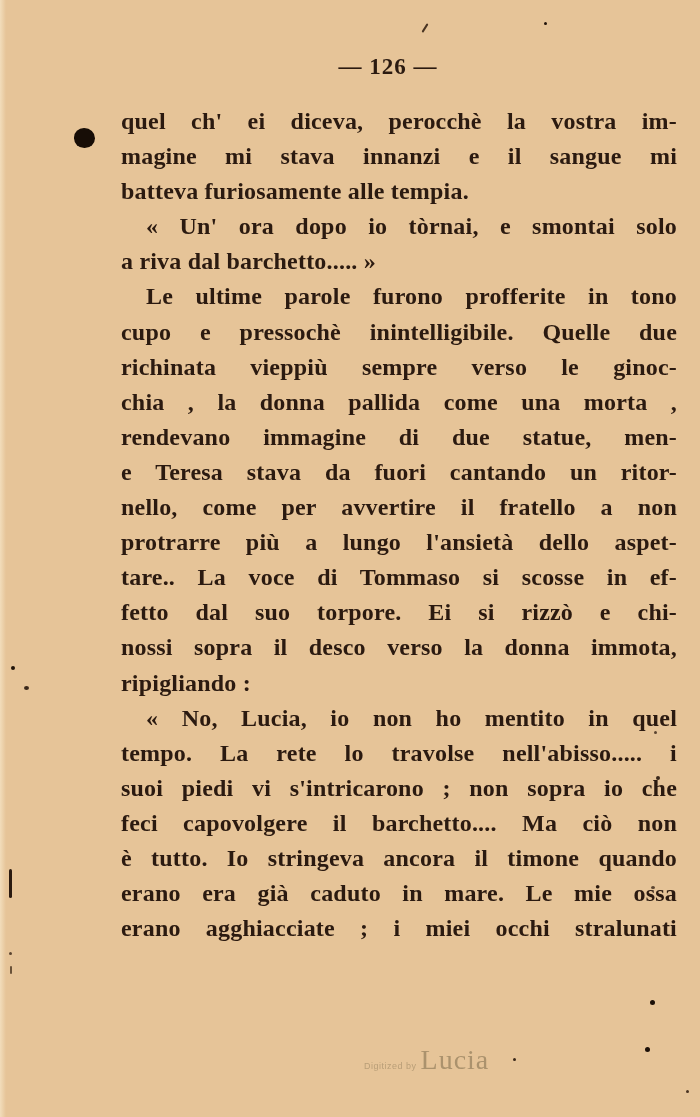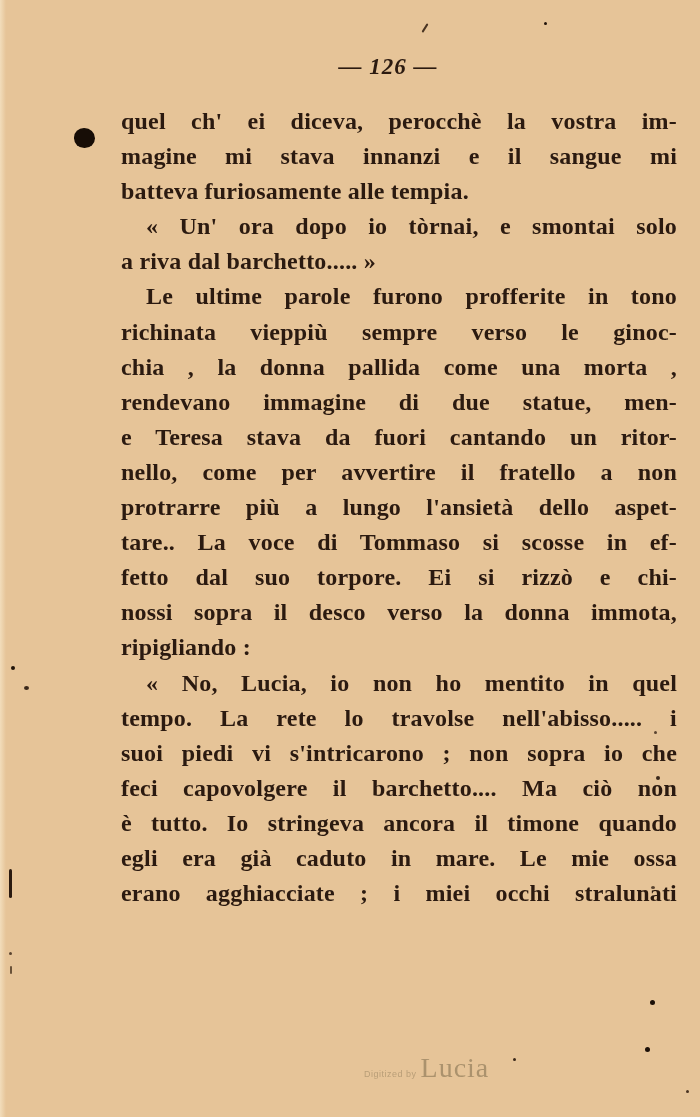--- a/index.html
+++ b/index.html
@@ -28,21 +28,20 @@
     position: absolute;
     left: 121px;
     top: 54px;
     width: 556px;
     padding-right: 22px;
     text-align: center;
     font-size: 23px;
     font-weight: 700;
     color: var(--ink);
     letter-spacing: 1px;
-    font-style: italic;
   }
   .text-block {
     position: absolute;
     left: 121px;
     top: 104px;
     width: 556px;
   }
   .line {
     font-size: 24px;
     line-height: 35.1px;
@@ -57,21 +56,20 @@
   .line.end { text-align-last: left; }
   .line.indent { text-indent: 25px; }
   .watermark {
     position: absolute;
     left: 364px;
     top: 1044px;
     display: flex;
     align-items: baseline;
     gap: 4px;
     user-select: none;
-    margin-top: 8px;
   }
   .wm-prefix {
     font-family: "Liberation Sans", sans-serif;
     font-size: 9px;
     color: var(--watermark-prefix);
     opacity: 0.9;
     letter-spacing: 0.5px;
   }
   .wm-brand {
     font-family: "Liberation Serif", serif;
@@ -119,36 +117,37 @@
 
 <div class="page-number">— 126 —</div>
 
 <div class="text-block">
     <div class="line">quel ch' ei diceva, perocchè la vostra im-</div>
     <div class="line">magine mi stava innanzi e il sangue mi</div>
     <div class="line end">batteva furiosamente alle tempia.</div>
     <div class="line indent">« Un' ora dopo io tòrnai, e smontai solo</div>
     <div class="line end">a riva dal barchetto..... »</div>
     <div class="line indent">Le ultime parole furono profferite in tono</div>
+    <div class="line">cupo e pressochè inintelligibile. Quelle due</div>
     <div class="line">richinata vieppiù sempre verso le ginoc-</div>
     <div class="line">chia , la donna pallida come una morta ,</div>
     <div class="line">rendevano immagine di due statue, men-</div>
     <div class="line">e Teresa stava da fuori cantando un ritor-</div>
     <div class="line">nello, come per avvertire il fratello a non</div>
     <div class="line">protrarre più a lungo l'ansietà dello aspet-</div>
     <div class="line">tare.. La voce di Tommaso si scosse in ef-</div>
     <div class="line">fetto dal suo torpore. Ei si rizzò e chi-</div>
     <div class="line">nossi sopra il desco verso la donna immota,</div>
     <div class="line end">ripigliando :</div>
     <div class="line indent">« No, Lucia, io non ho mentito in quel</div>
     <div class="line">tempo. La rete lo travolse nell'abisso..... i</div>
     <div class="line">suoi piedi vi s'intricarono ; non sopra io che</div>
     <div class="line">feci capovolgere il barchetto.... Ma ciò non</div>
     <div class="line">è tutto. Io stringeva ancora il timone quando</div>
-    <div class="line">egli era già caduto in mare. Le mie ossa</div>
+    <div class="line">erano era già caduto in mare. Le mie ossa</div>
     <div class="line">erano agghiacciate ; i miei occhi stralunati</div>
   </div>
 
 <div class="watermark">
   <span class="wm-prefix">Digitized by</span>
   <span class="wm-brand">Lucia</span>
 </div>
 
 <div class="speck ink-blot"></div>
 <div class="speck tick-top"></div>

